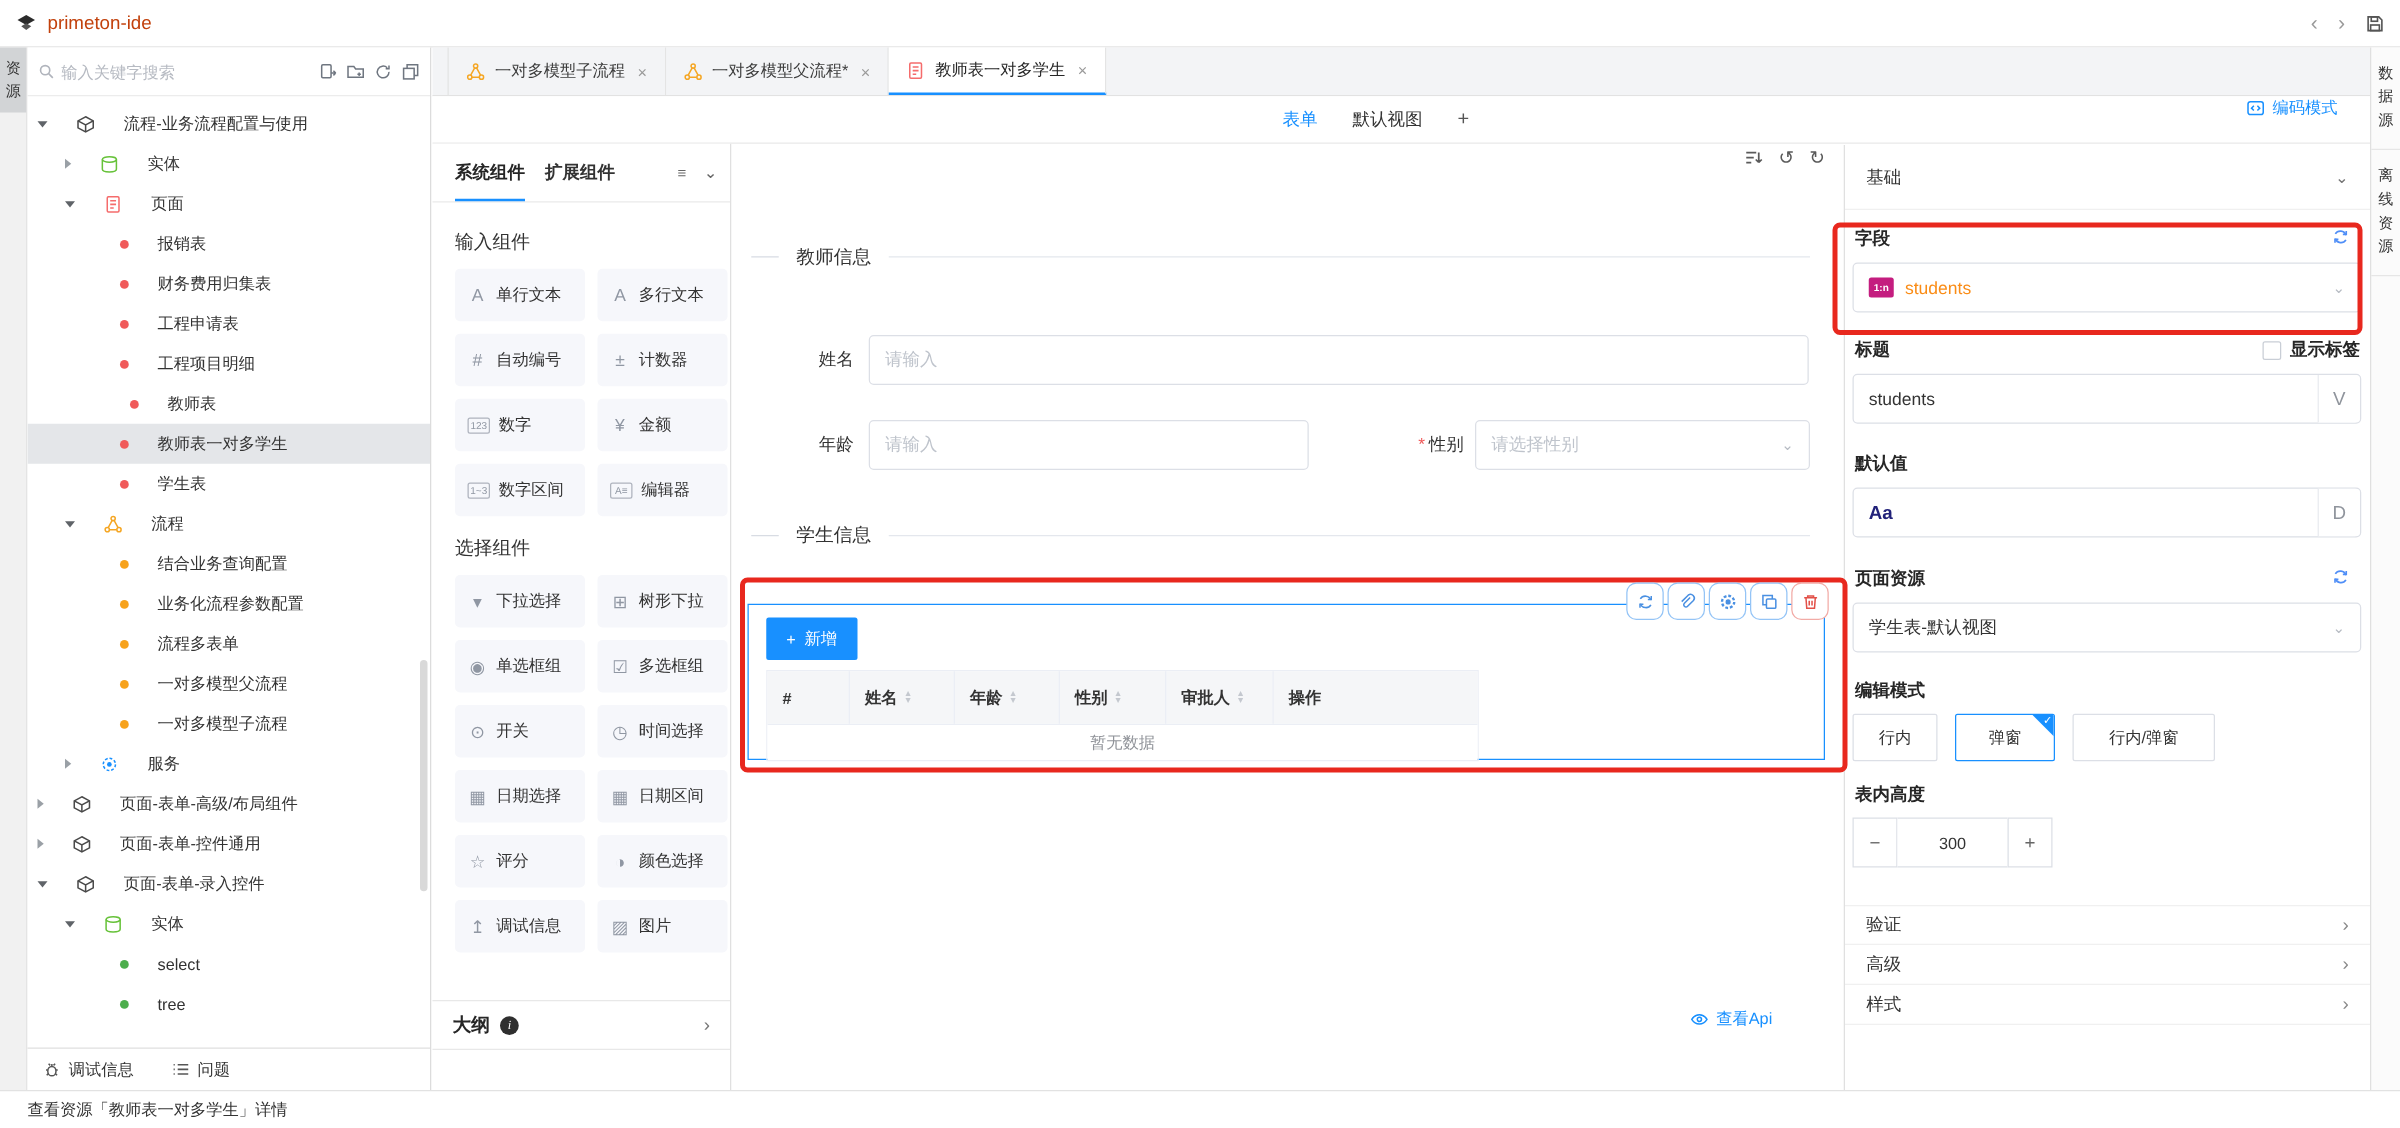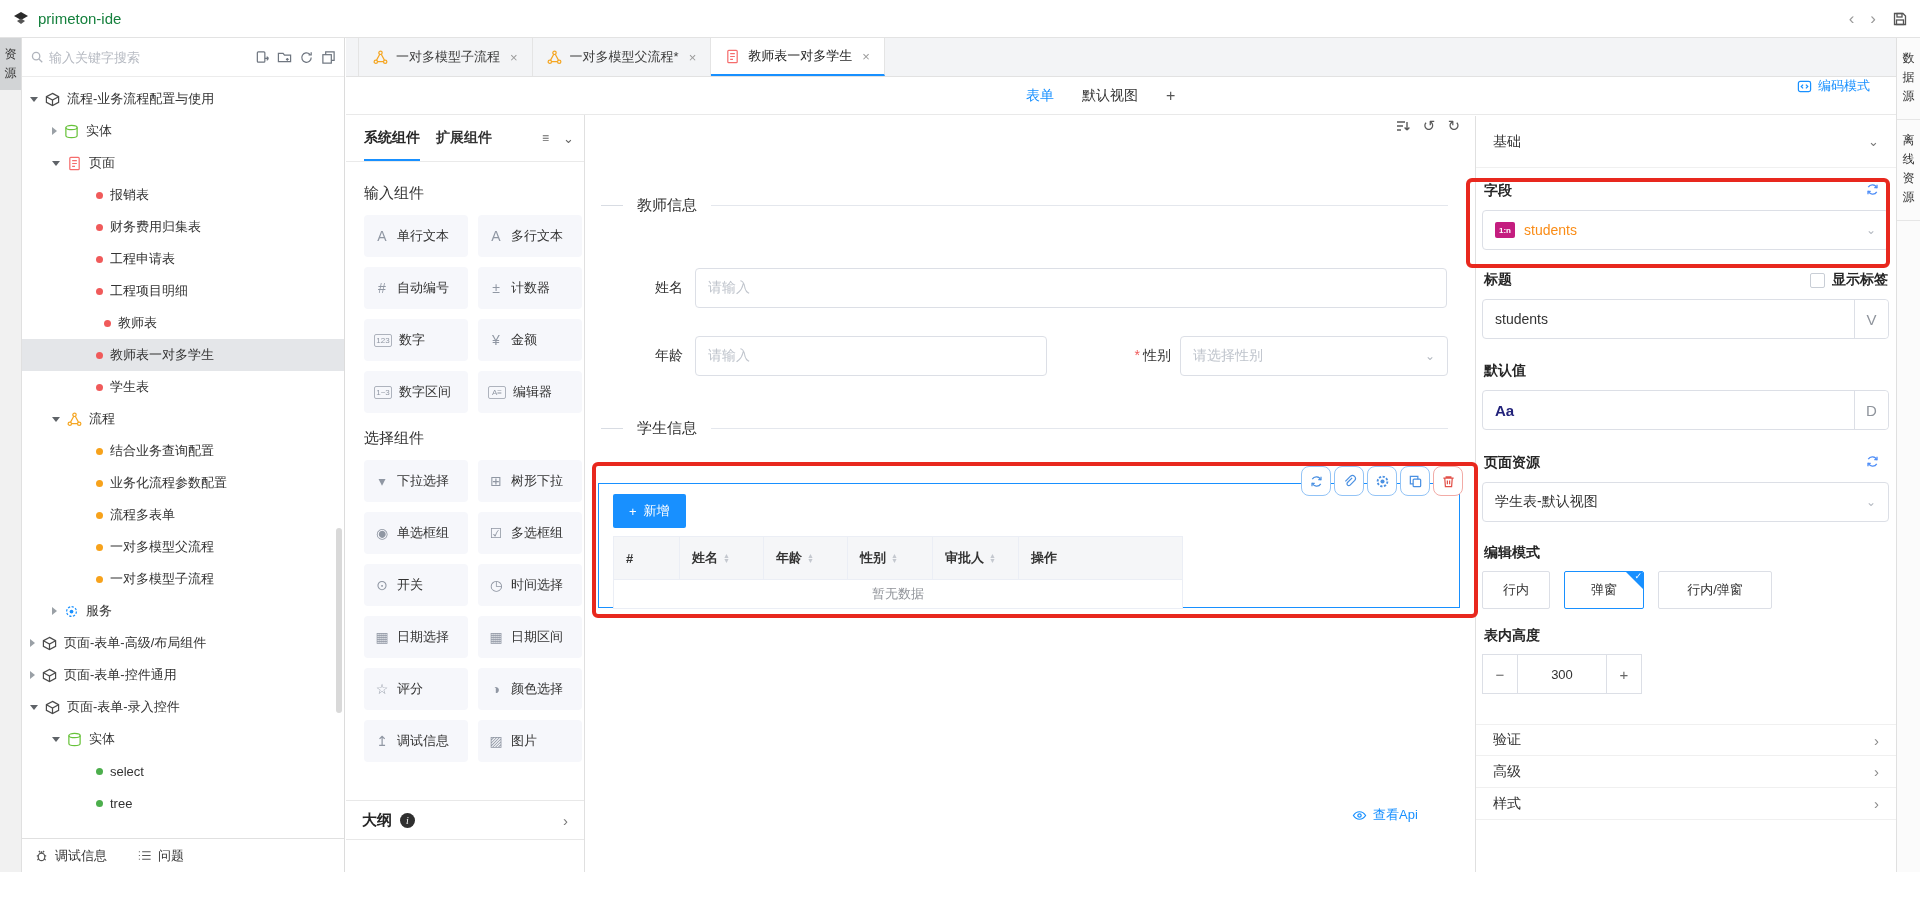--- a/index.html
+++ b/index.html
@@ -4,41 +4,41 @@
 <style>
   *{margin:0;padding:0;box-sizing:border-box;}
   html,body{background:#fff;}
   body{font-family:"Liberation Sans","DejaVu Sans",sans-serif;font-size:13px;color:#333;}
   #app{position:relative;width:1920px;height:902px;overflow:hidden;background:#fff;}
   .abs{position:absolute;}
   svg{display:block;}
 
   
   #titlebar{left:0;top:0;width:1920px;height:38px;border-bottom:1px solid #e3e3e3;display:flex;align-items:center;padding:0 12px;background:#fff;}
-  #titlebar .app-title{font-size:15px;color:#15803d;margin-left:8px;}
+  #titlebar .app-title{font-size:15px;color:#c2410c;margin-left:8px;}
   #titlebar .tb-right{margin-left:auto;display:flex;align-items:center;gap:16px;color:#9a9a9a;font-size:17px;}
   #titlebar .tb-right .navch{cursor:default;}
 
   
   #left-strip{left:0;top:38px;width:22px;height:834px;background:#f1f1f1;border-right:1px solid #e0e0e0;}
   .vtab{width:100%;display:flex;flex-direction:column;align-items:center;gap:2px;font-size:12px;color:#333;padding:8px 0;}
   #left-strip .vtab.active{background:#d2d4d6;}
 
   
   #right-strip{left:1896px;top:38px;width:24px;height:834px;background:#fbfbfb;border-left:1px solid #e0e0e0;}
   #right-strip .vtab{border-bottom:1px solid #e6e6e6;padding:12px 0 14px;}
 
   
   #sidebar-col{left:22px;top:38px;width:323px;height:834px;border-right:1px solid #dcdcdc;display:flex;flex-direction:column;background:#fff;}
   .search-row{height:39px;border-bottom:1px solid #ececec;display:flex;align-items:center;padding:0 8px;gap:5px;flex:none;}
   .search-row input{flex:1;border:none;outline:none;font-size:13px;color:#333;min-width:20px;background:transparent;}
   .search-row input::placeholder{color:#b6bac2;}
   .search-icons{display:flex;gap:7px;align-items:center;color:#6f7680;}
   #tree{flex:1;overflow:hidden;padding-top:6px;position:relative;}
-  .tree-row{height:32px;display:flex;align-items:center;gap:7px;font-size:13px;color:#333;}
+  .tree-row{height:32px;display:flex;align-items:center;gap:23px;font-size:13px;color:#333;}
   .tree-row.selected{background:#e4e6e9;}
   .caret{width:9px;flex:none;}
   .caret.open{width:0;height:0;border-left:4.5px solid transparent;border-right:4.5px solid transparent;border-top:5.5px solid #5f6368;}
   .caret.closed{width:0;height:0;border-top:4.5px solid transparent;border-bottom:4.5px solid transparent;border-left:5.5px solid #9aa0a6;}
   .dot{width:7px;height:7px;border-radius:50%;flex:none;}
   .dot.dot-red{background:#f05a5a;}
   .dot.dot-orange{background:#f7a21b;}
   .dot.dot-green{background:#4cae4c;}
   .tree-ic{flex:none;display:flex;}
   #side-scroll{position:absolute;right:2px;top:490px;width:6px;height:185px;background:#d9d9d9;border-radius:3px;}
@@ -750,20 +750,23 @@
         <span>源</span>
       </div>
       <div class="vtab">
         <span>离</span>
         <span>线</span>
         <span>资</span>
         <span>源</span>
       </div>
     </div>
 
+  <div id="statusbar" class="abs">
+    <span>查看资源「教师表一对多学生」详情</span>
+  </div>
 
   <div id="red1" class="red-box"></div>
   <div id="red2" class="red-box"></div>
 
   <div id="float-toolbar">
       <div class="ft-btn">
         <svg width="15" height="15" viewBox="0 0 16 16" fill="none" stroke="currentColor" stroke-width="1.3">
           <path d="M12.5 6.5a5 5 0 0 0-9-1M3.5 9.5a5 5 0 0 0 9 1"></path>
           <path d="M12.8 3v2.9h-2.9M3.2 13v-2.9h2.9"></path>
         </svg>

